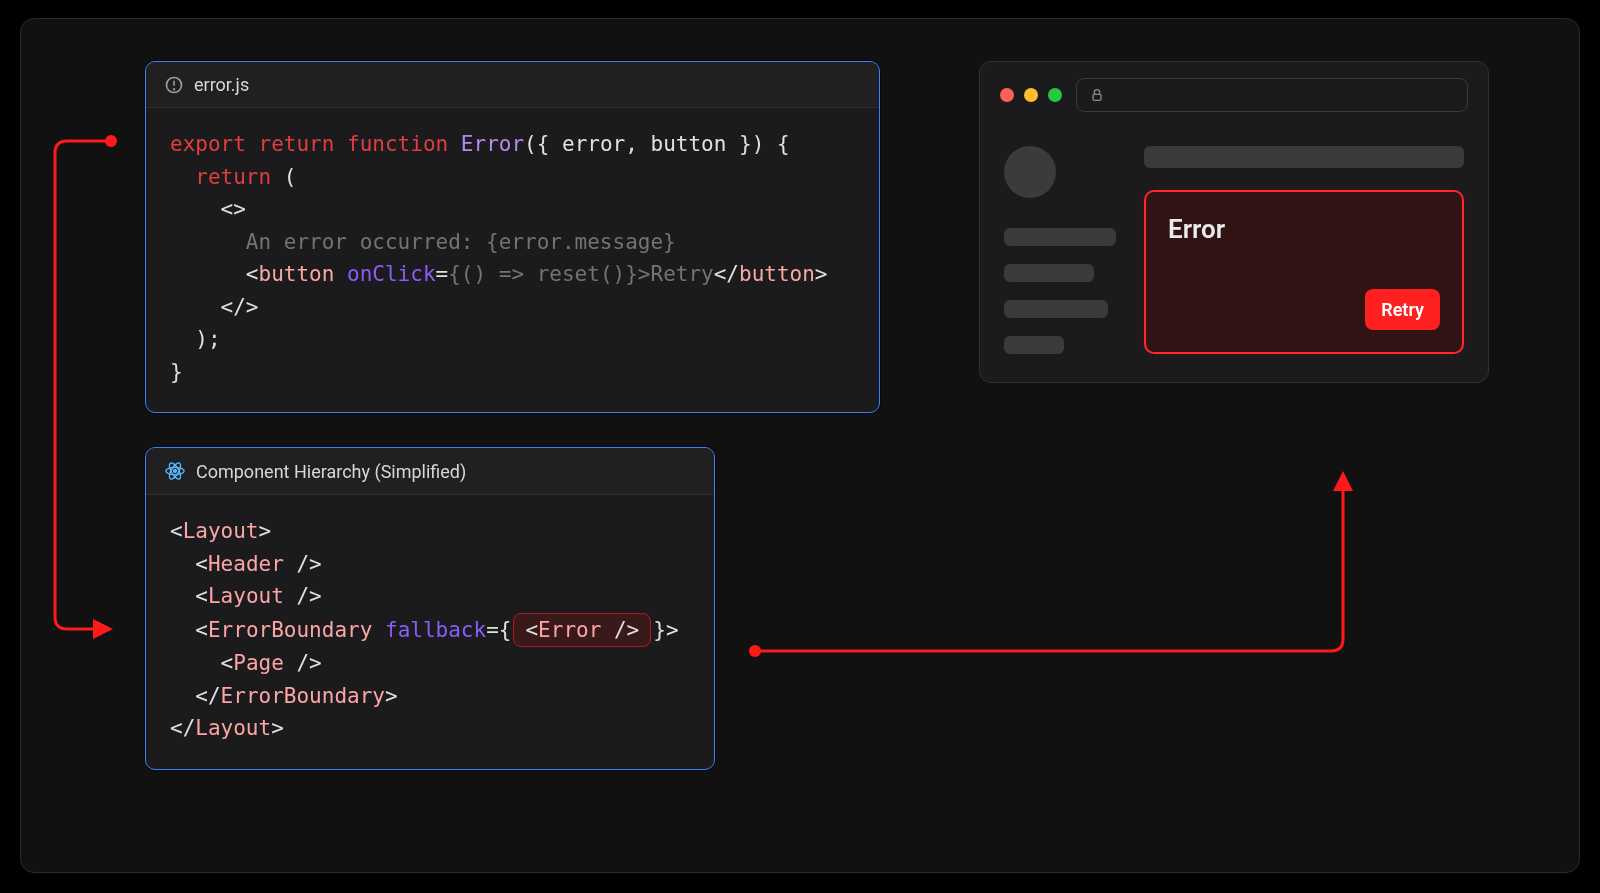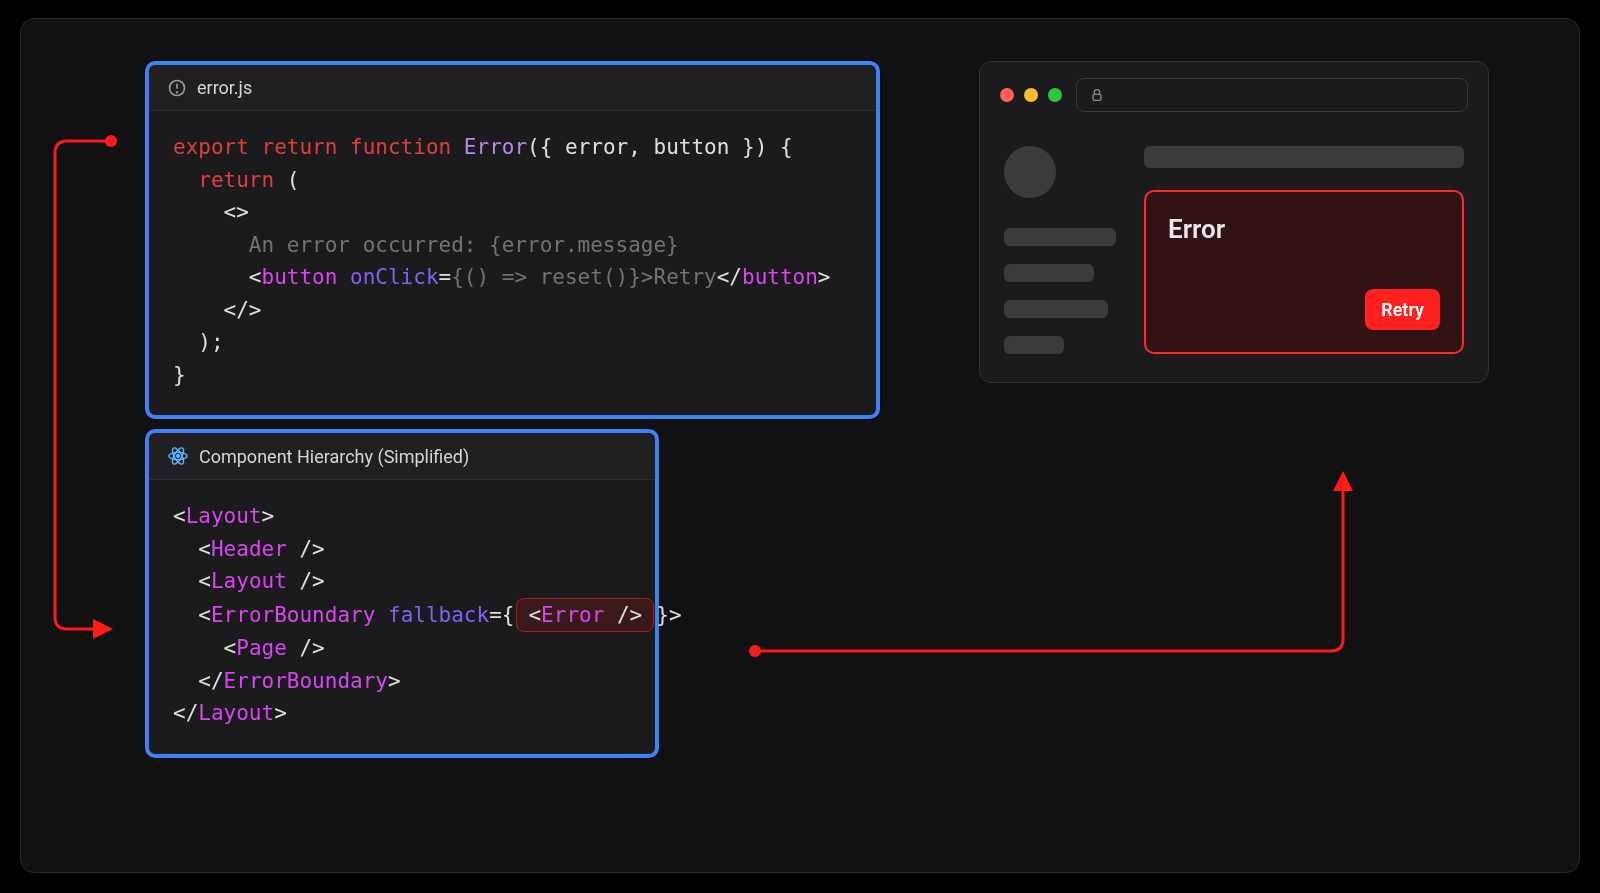--- a/index.html
+++ b/index.html
@@ -1,23 +1,23 @@
 <!DOCTYPE html>
 <html><head>
 <meta charset="utf-8">
 <style>
   * { box-sizing: border-box; margin: 0; padding: 0; }
   html, body { width: 1600px; height: 893px; background: #000; font-family: ui-monospace, "SF Mono", Menlo, Consolas, monospace; color: #e5e5e5; }
   .stage { position: absolute; left: 20px; top: 18px; width: 1560px; height: 855px; background: #111112; border: 1px solid #2a2a2a; border-radius: 14px; }
-  .panel { position: absolute; background: #1b1b1d; border: 4px solid #3b82f6; border-radius: 10px; box-shadow: 0 0 0 1px rgba(0,0,0,0.4); }
+  .panel { position: absolute; background: #1b1b1d; border: 1px solid #3b82f6; border-radius: 10px; box-shadow: 0 0 0 1px rgba(0,0,0,0.4); }
   .panel-header { display: flex; align-items: center; gap: 10px; padding: 12px 18px; border-bottom: 1px solid #2f2f32; background: #202022; border-radius: 10px 10px 0 0; font-family: -apple-system, "Segoe UI", Roboto, sans-serif; font-size: 18px; color: #d7d7d7; }
   .panel-body { padding: 20px 24px 24px 24px; font-size: 21px; line-height: 1.55; white-space: pre; }
   .tok-kw   { color: #e03e3e; }
   .tok-fn   { color: #b68aeb; }
-  .tok-tag  { color: #d946ef; text-align: center; }
+  .tok-tag  { color: #fca5a5; text-align: center; }
   .tok-attr { color: #8b5cf6; }
   .tok-punc { color: #e0e0e0; }
   .tok-txt  { color: #737373; }
   .error-pill { display: inline-block; border: 1px solid #b01a1a; background: rgba(150,20,20,0.25); border-radius: 8px; padding: 0 11px; margin: 0 2px; }
   
   .browser { position: absolute; background: #1b1b1d; border: 1px solid #2f2f32; border-radius: 12px; }
   .browser-chrome { display: flex; align-items: center; gap: 14px; padding: 16px 20px; }
   .traffic { display: flex; gap: 10px; }
   .traffic span { width: 14px; height: 14px; border-radius: 50%; }
   .tl-red { background: #ff5f57; } .tl-yel { background: #febc2e; } .tl-grn { background: #28c840; }
@@ -49,21 +49,21 @@
     <div class="panel-body"><span class="tok-kw">export</span> <span class="tok-kw">return</span> <span class="tok-kw">function</span> <span class="tok-fn">Error</span><span class="tok-punc">({ error, button }) {</span>
   <span class="tok-kw">return</span><span class="tok-punc"> (</span>
     <span class="tok-punc">&lt;&gt;</span>
       <span class="tok-txt">An error occurred: </span><span class="tok-txt">{error.message}</span>
       <span class="tok-punc">&lt;</span><span class="tok-tag">button</span><span class="tok-attr"> onClick</span><span class="tok-punc">=</span><span class="tok-txt">{() =&gt; reset()}&gt;</span><span class="tok-txt">Retry</span><span class="tok-punc">&lt;/</span><span class="tok-tag">button</span><span class="tok-punc">&gt;</span>
     <span class="tok-punc">&lt;/&gt;</span>
   <span class="tok-punc">);</span>
 <span class="tok-punc">}</span></div>
   </div>
 
-  <div class="panel" style="left:124px; top:410px; width:514px;">
+  <div class="panel" style="left:124px; top:428px; width:570px;">
     <div class="panel-header">
       <svg class="react-atom" viewBox="0 0 24 24" fill="none" stroke="#5bb7ff" stroke-width="1.5">
         <ellipse cx="12" cy="12" rx="10" ry="4"></ellipse>
         <ellipse cx="12" cy="12" rx="10" ry="4" transform="rotate(60 12 12)"></ellipse>
         <ellipse cx="12" cy="12" rx="10" ry="4" transform="rotate(120 12 12)"></ellipse>
         <circle cx="12" cy="12" r="1.6" fill="#5bb7ff"></circle>
       </svg>
       <span>Component Hierarchy (Simplified)</span>
     </div>
     <div class="panel-body"><span class="tok-punc">&lt;</span><span class="tok-tag">Layout</span><span class="tok-punc">&gt;</span>

